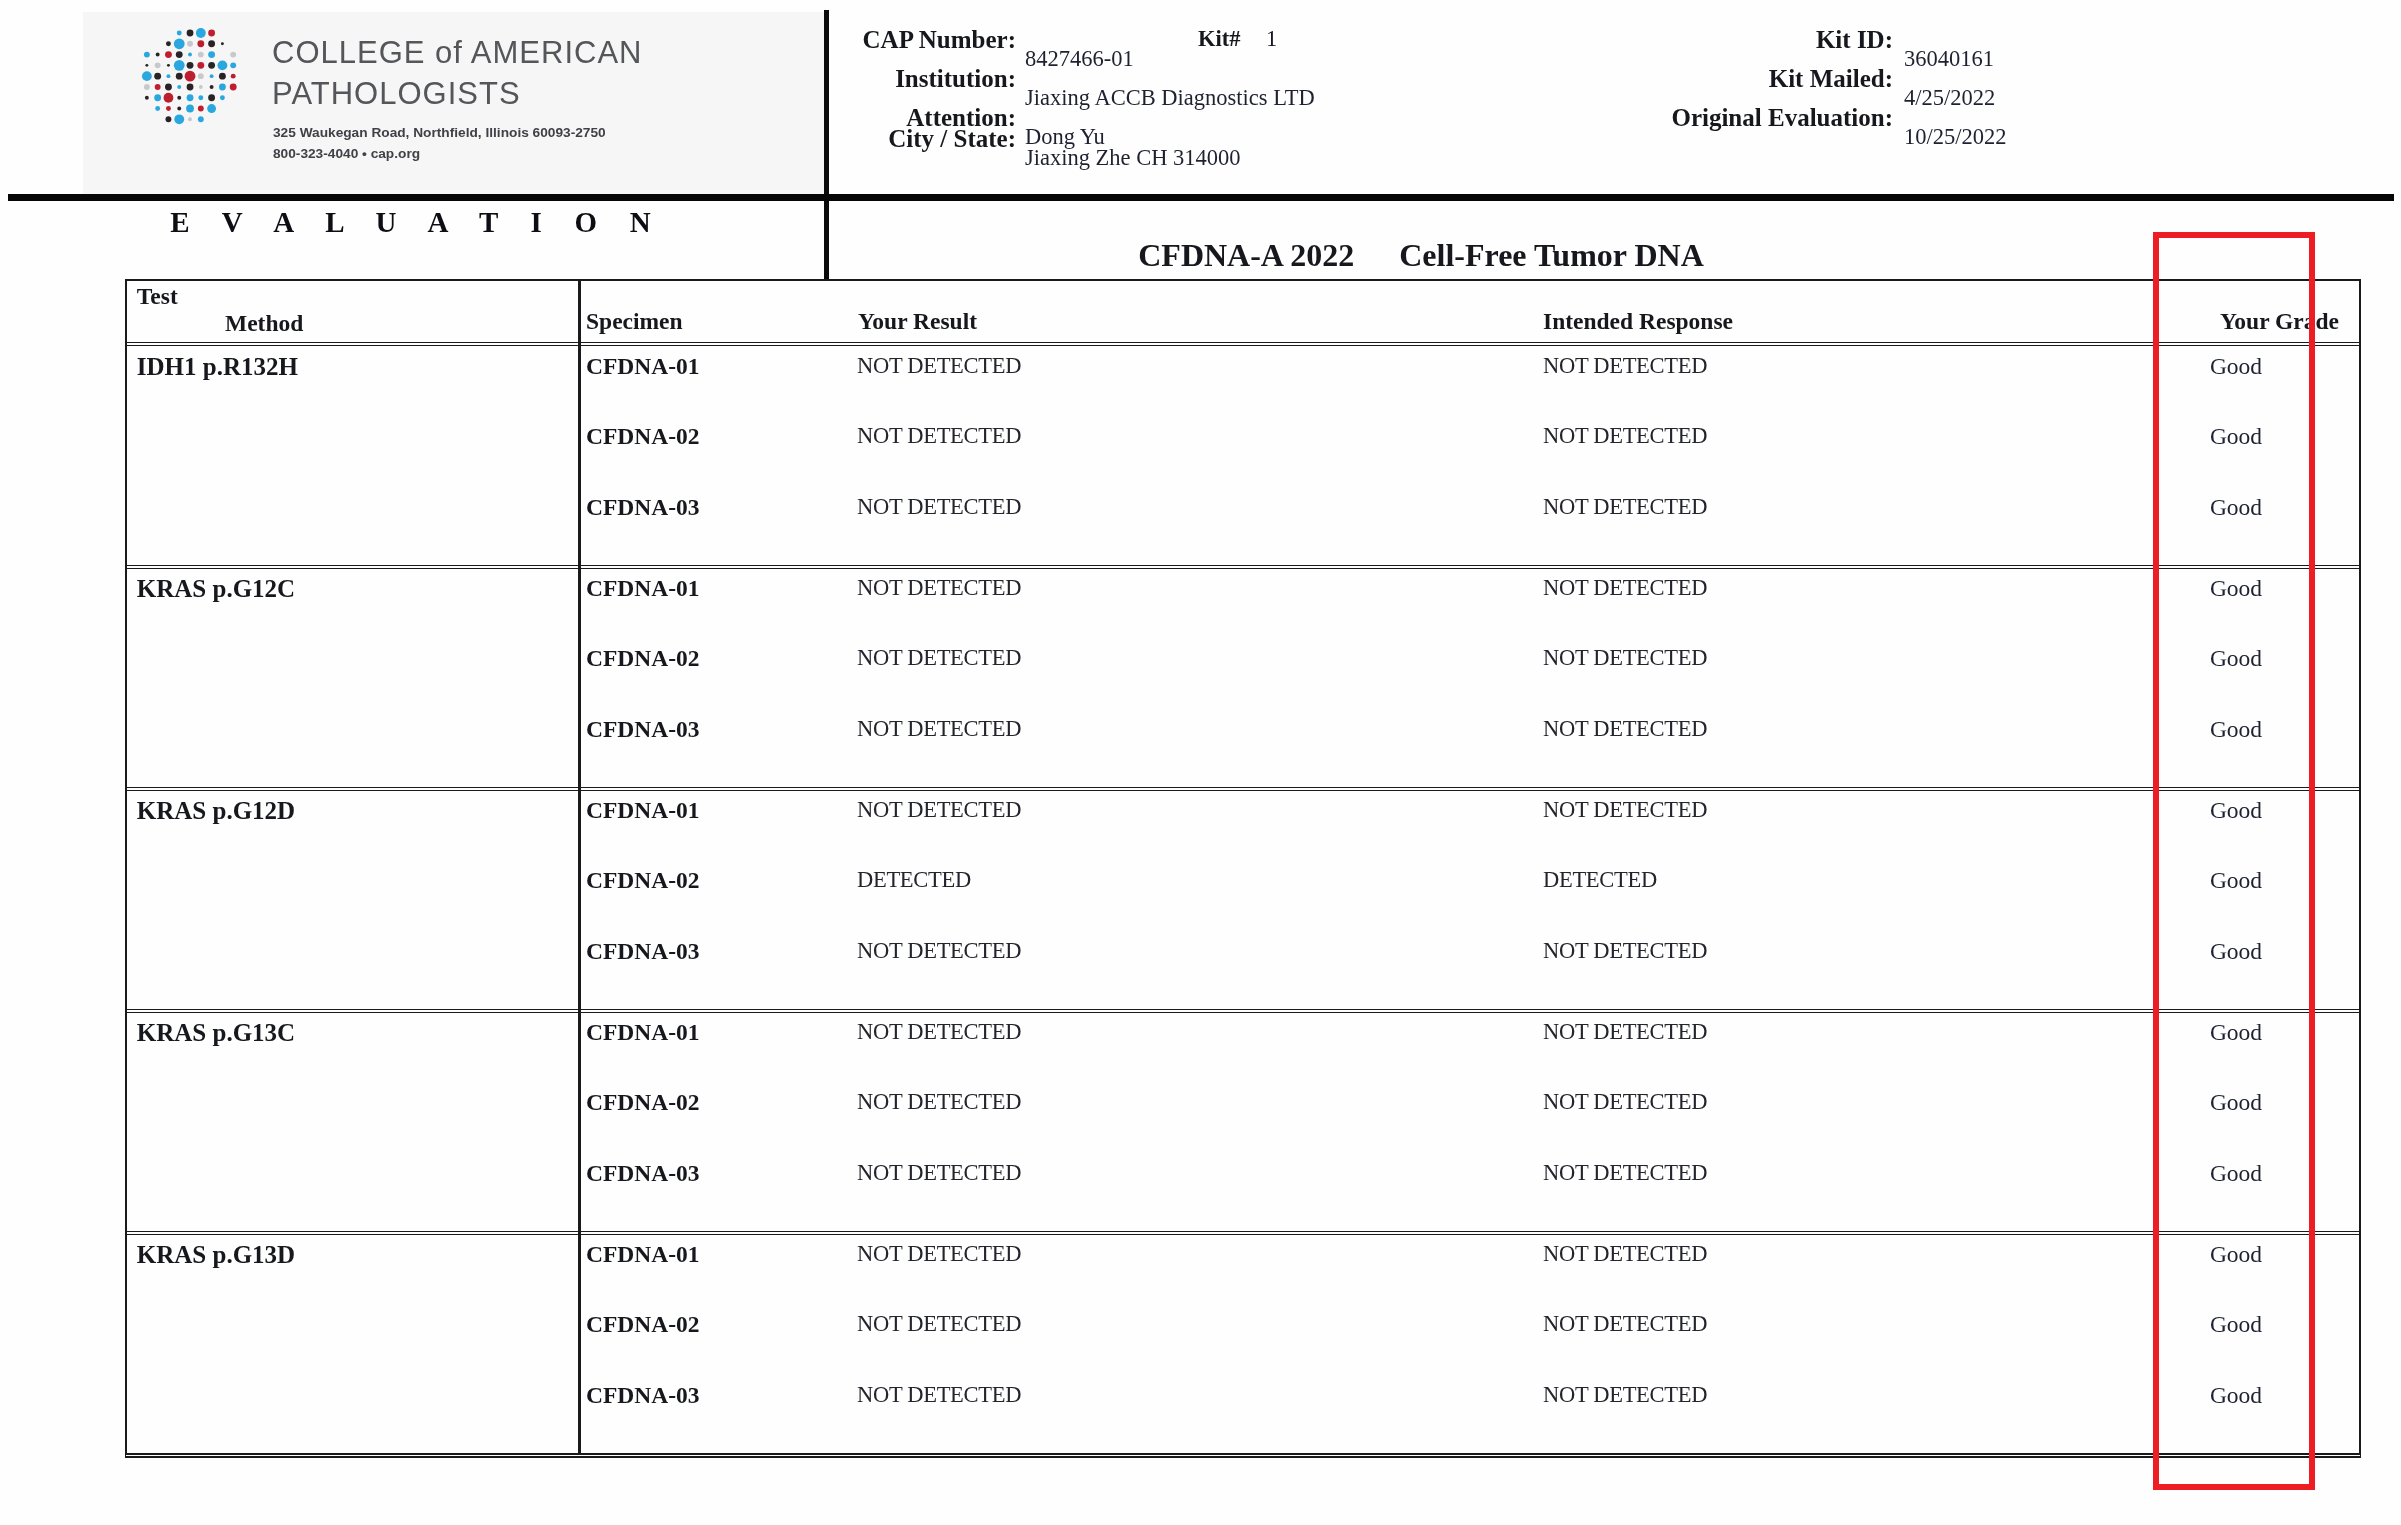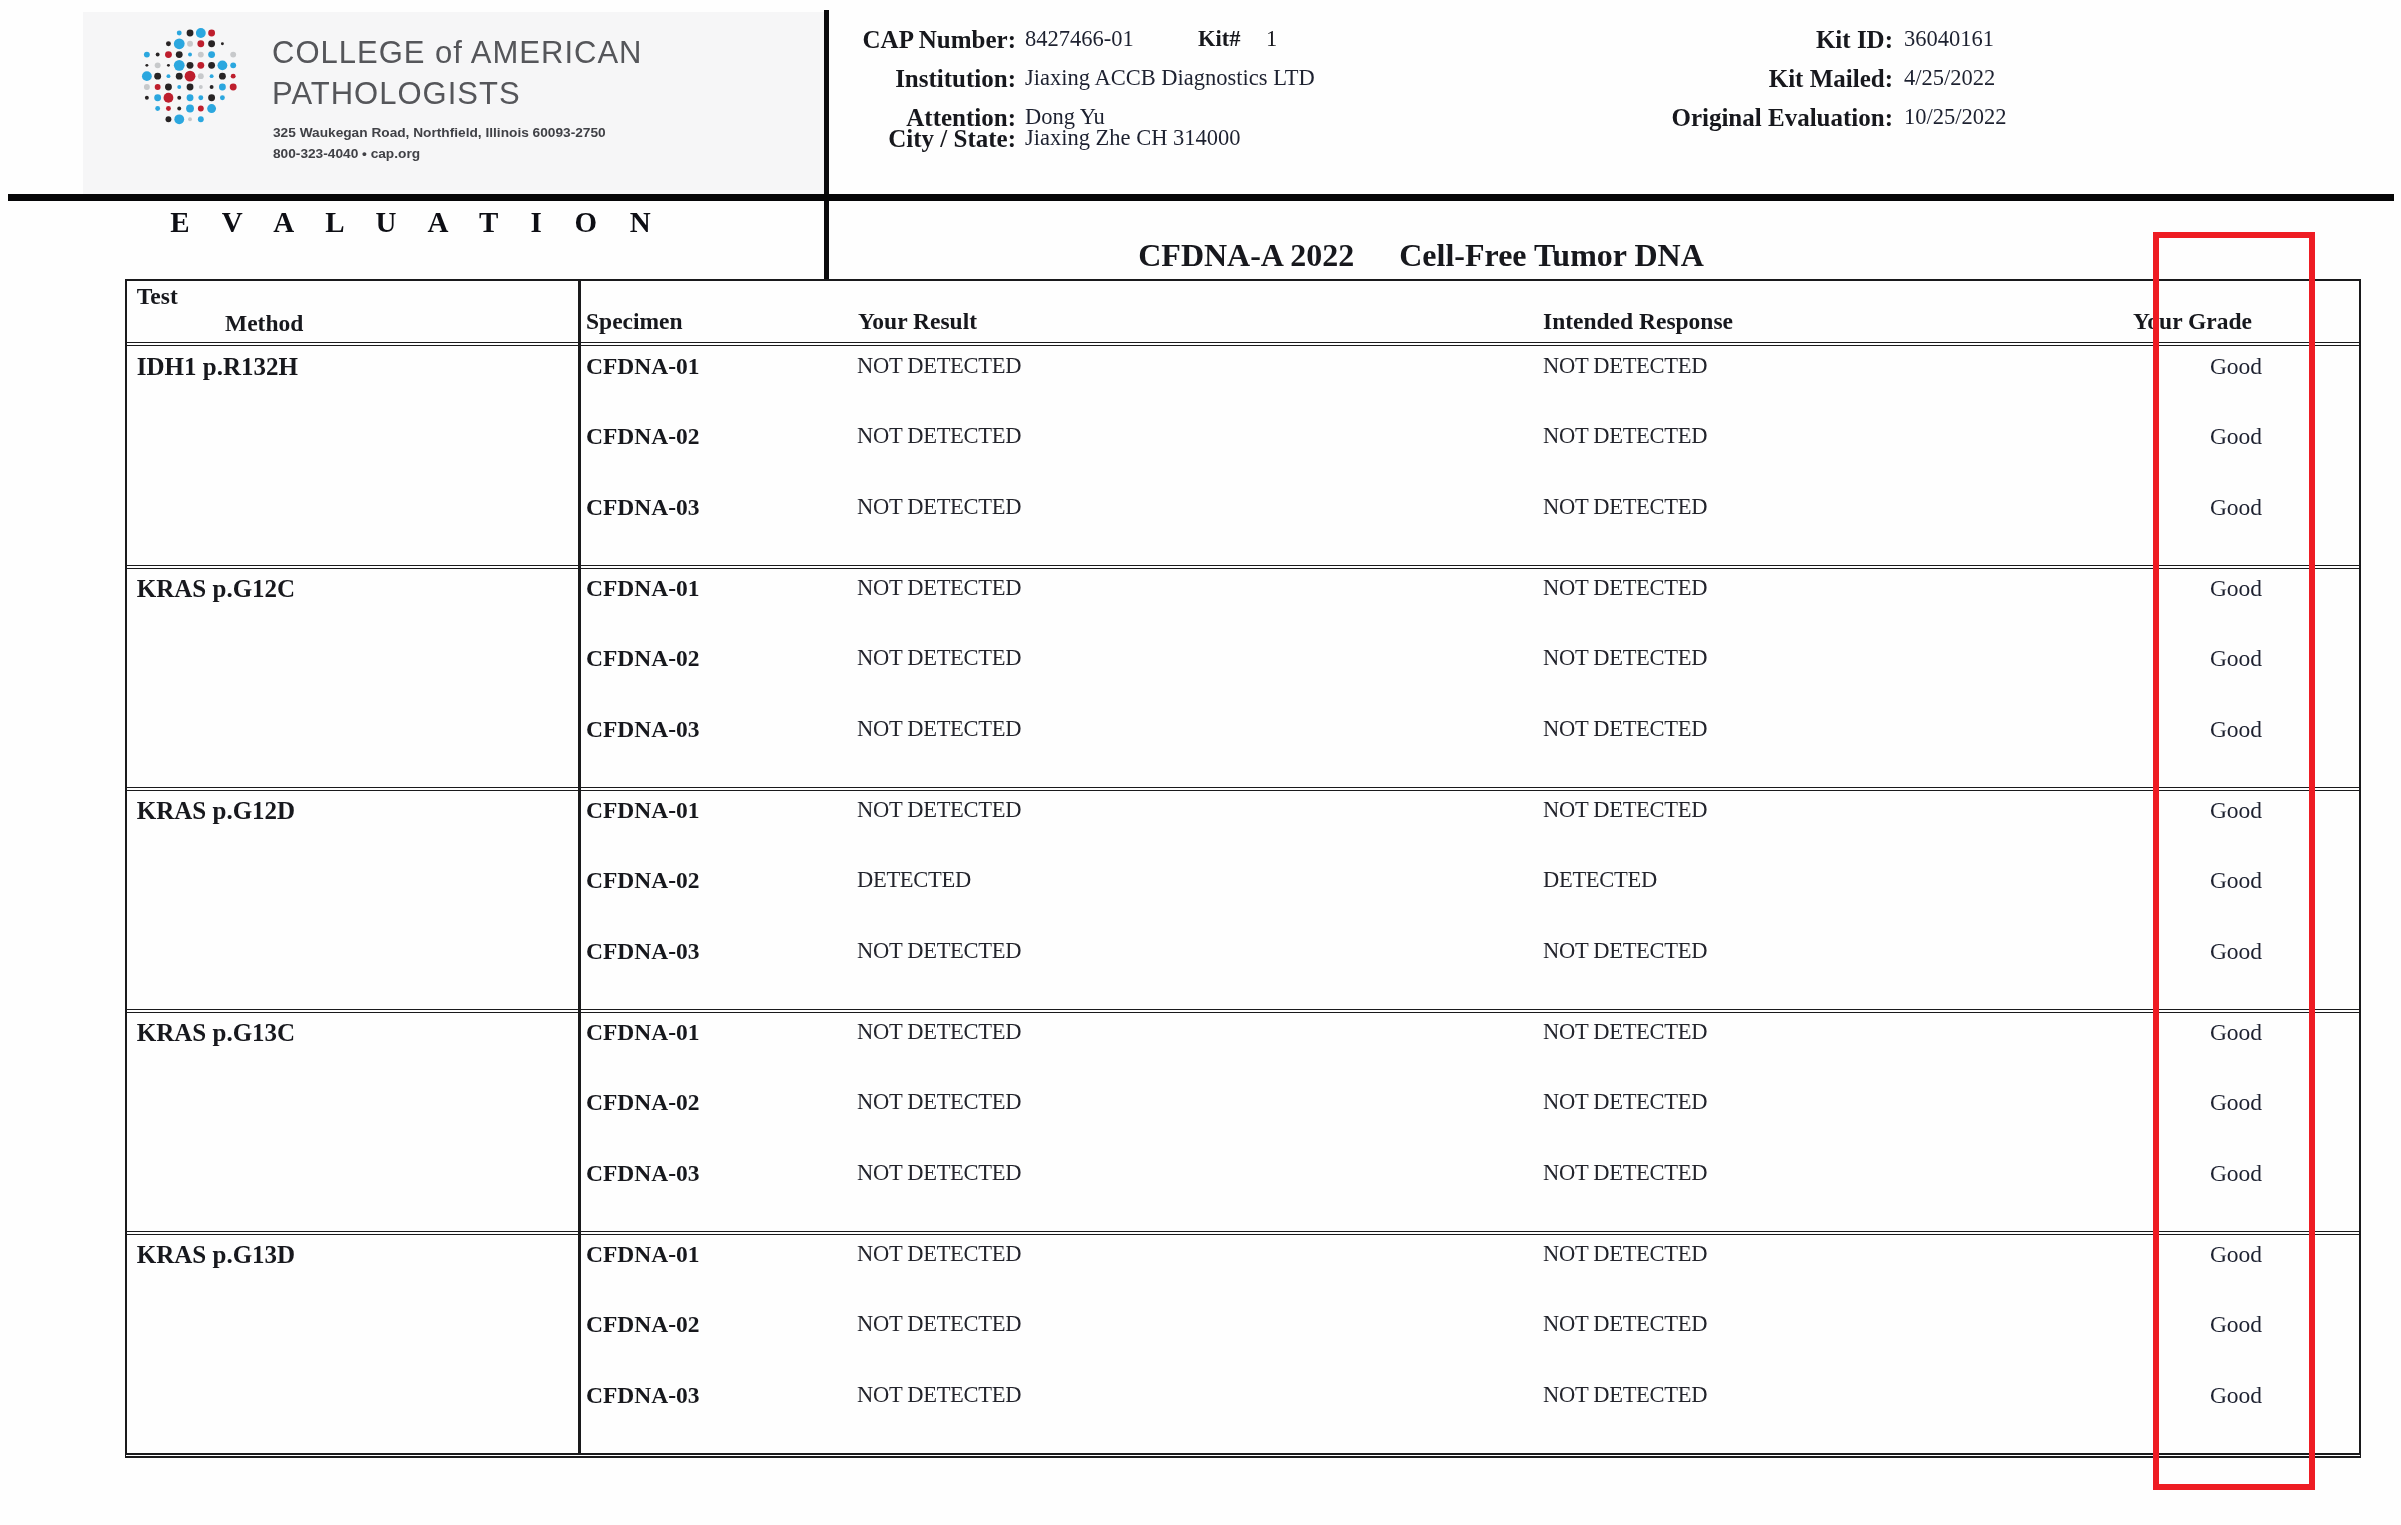--- a/index.html
+++ b/index.html
@@ -15,21 +15,21 @@
   .org-line{left:272px; font-family:"Liberation Sans", sans-serif; color:#55565a;
             font-size:31px; letter-spacing:1px; white-space:nowrap;}
   .org1{top:35px;} .org2{top:76px;}
   .addr{left:273px; font-family:"Liberation Sans", sans-serif; font-weight:bold;
         color:#404146; font-size:13.7px; white-space:nowrap;}
   .addr1{top:125px;} .addr2{top:146px;}
 
   .v-divider{left:824px; top:9.8px; width:4.9px; height:271px; background:#0b0b0d;}
 
   .info-label{font-weight:bold; font-size:25px; text-align:right; white-space:nowrap;}
-  .info-value{font-size:22.5px; color:#1d2130; white-space:nowrap;}
+  .info-value{font-size:22.5px; color:#1d2130; white-space:nowrap;margin-top:20px;}
   .mid-label{left:835px; width:181px;}
   .mid-value{left:1025px;}
   .r1{top:25.5px;} .r2{top:65px;} .r3{top:104px;} .r4{top:125px;}
   .kit-label{left:1198px; font-weight:bold; font-size:22.5px;}
   .kit-value{left:1266px; font-size:22.5px;}
   .right-label{left:1470px; width:423px; text-align:right;}
   .right-value{left:1904px;}
 
   .thick-rule{left:7.8px; top:194px; width:2386px; height:6.9px; background:#060607;}
 
@@ -45,21 +45,21 @@
   .rtable{left:125px; top:279px; width:2236px; height:1179px;
           border:2.9px solid #1a1a1c; border-bottom:5.9px double #1a1a1c; box-sizing:border-box;}
   .col-divider{left:451px; top:0; width:2.9px; height:100%; background:#1a1a1c;}
   .thead{left:0; top:0; width:100%; height:61px; border-bottom:4.9px double #1a1a1c; box-sizing:content-box;}
   .th{position:absolute; font-weight:bold; font-size:23.5px; white-space:nowrap;}
   .th-test{left:9.8px; top:2px;}
   .th-method{left:98px; top:29px;}
   .th-specimen{left:459px; top:27.4px;}
   .th-result{left:686px; top:27.4px;margin-left:45px;}
   .th-intended{left:1416px; top:27.4px;}
-  .th-grade{left:2006px; top:27.4px; width:206px; text-align:left;}
+  .th-grade{left:2006px; top:27.4px; width:206px; text-align:right;}
 
   .tbody{left:0; top:66px; right:0; bottom:0; display:flex; flex-direction:column;}
   .group{position:relative; flex:1;}
   .group + .group{border-top:4.9px double #1a1a1c;}
   .method{position:absolute; left:9.8px; top:5.9px; font-weight:bold; font-size:25px; white-space:nowrap;}
   .srow{position:absolute; left:0; width:100%; height:29px;}
   .cell{position:absolute; white-space:nowrap;}
   .c-spec{left:459px; font-weight:bold; font-size:23.5px;}
   .c-res{left:730px; font-size:22.5px; letter-spacing:-0.3px; color:#23242c;}
   .c-int{left:1416px; font-size:22.5px; letter-spacing:-0.3px; color:#23242c;}

